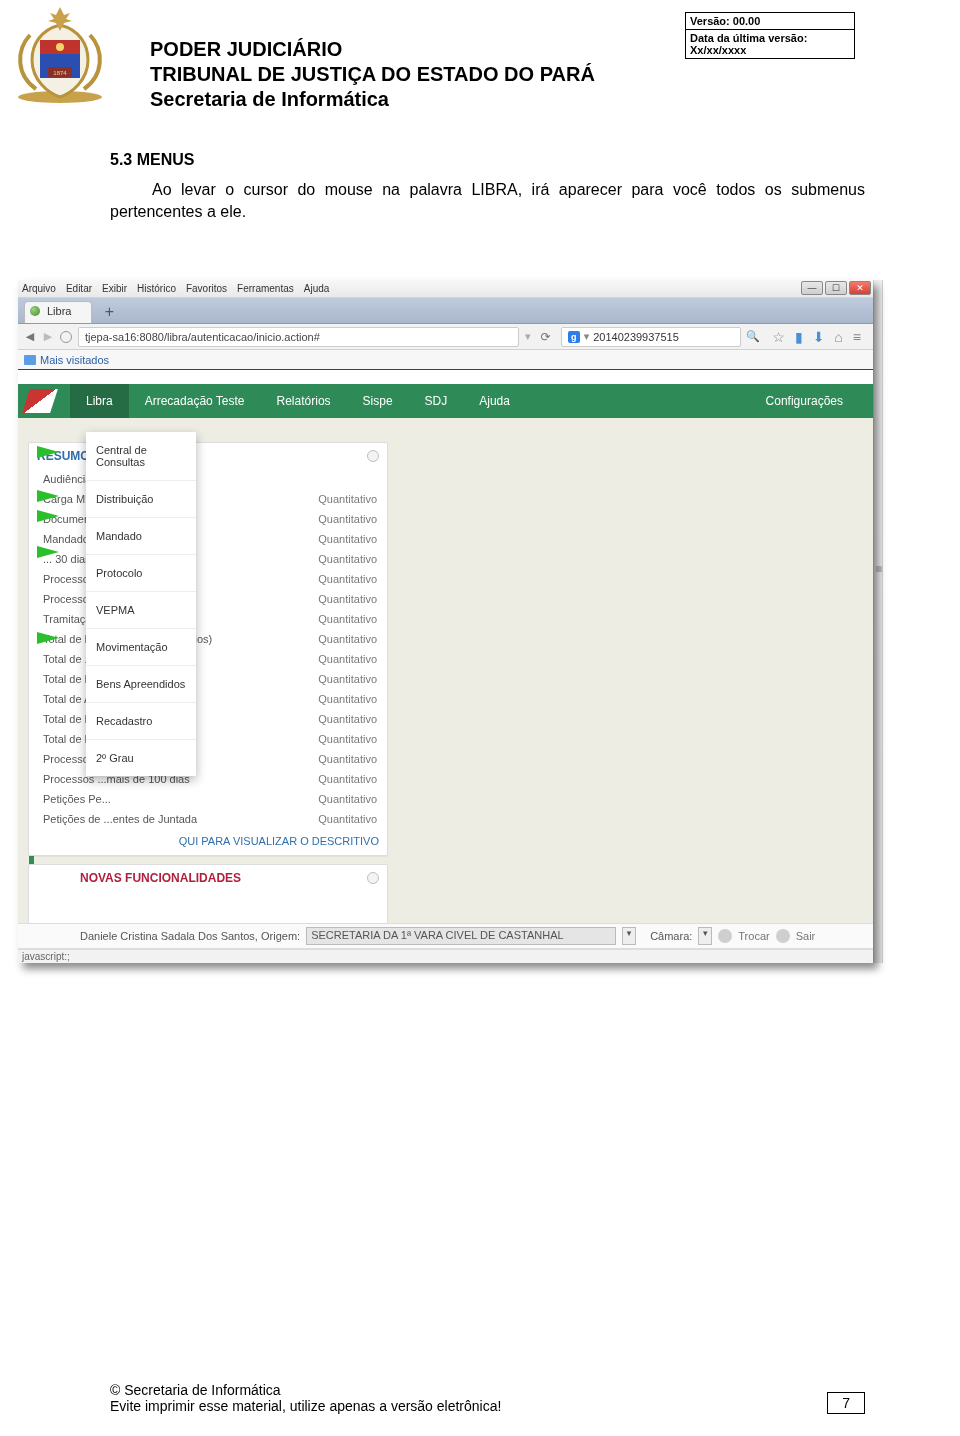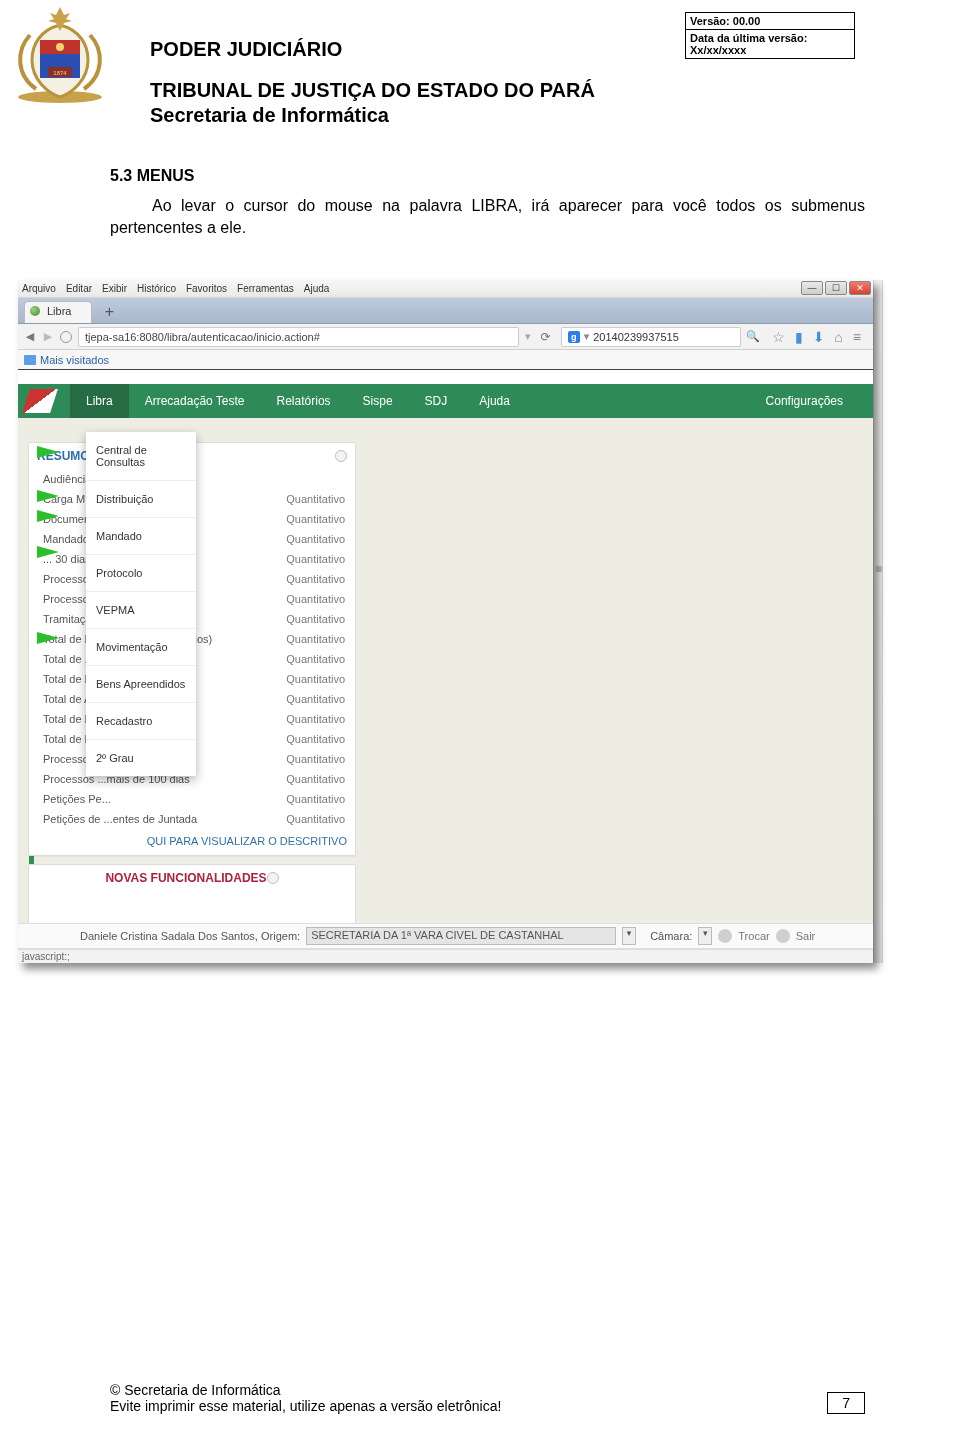--- a/index.html
+++ b/index.html
@@ -17,21 +17,21 @@
     padding: 10px 105px 0 150px;
   }
   .crest {
     position: absolute;
     left: 10px; top: 5px;
     width: 100px; height: 100px;
   }
   .crest svg { width: 100%; height: 100%; }
   .org-lines { padding-top: 28px; }
   .org-lines .l1 { font-size: 20px; font-weight: bold; }
-  .org-lines .l2 { font-size: 20px; font-weight: bold; margin-top: 18px; }
+  .org-lines .l2 { font-size: 20px; font-weight: bold; margin-top: 2px; }
   .org-lines .l3 { font-size: 20px; font-weight: bold; margin-top: 2px; }
   .version-box {
     position: absolute;
     right: 105px; top: 12px;
     width: 170px;
     border: 1px solid #000;
     font-size: 11px;
   }
   .version-box .row1 { border-bottom: 1px solid #000; padding: 2px 4px; font-weight: bold; }
   .version-box .row2 { padding: 2px 4px; }
@@ -167,21 +167,21 @@
     background:linear-gradient(135deg,#c33 50%,#fff 50%);
     transform:skewX(-18deg);
     margin-right:16px;
   }
   .topnav .mi{padding:0 16px;height:100%;display:flex;align-items:center;}
   .topnav .mi.active{background:#256b43;}
   .topnav .cfg{position:absolute;right:14px;}
 
   .page-body{
     position:absolute; left:10px; top:58px;
-    width:328px;
+    width:360px;
   }
   .card{
     background:#fff; border:1px solid #ddd; border-radius:2px;
     box-shadow:0 1px 1px rgba(0,0,0,.05);
   }
   .card-head{
     display:flex;justify-content:space-between;align-items:center;
     padding:6px 8px;
     color:#2f6fab; font-weight:bold; font-size:12px;
   }
@@ -192,22 +192,22 @@
     font-size:11px; color:#5e5e5e;
   }
   .resumo-row .lbl{color:#555;}
   .resumo-row .qt{color:#7a7a7a;}
   .descritivo{
     padding:6px 6px 8px 2px;
     font-size:11px; color:#2f6fab;
   }
   .novas-card{margin-top:8px;}
   .novas-head{
-    display:flex;justify-content:center;align-items:center;
-    padding:6px 8px; color:#b0203e; font-weight:bold; font-size:12px;
+    display:flex;justify-content:space-between;align-items:center;
+    padding:6px 8px; color:#b0203e; font-weight:bold; font-size:12px;margin-left:43px;
   }
   .novas-body{height:54px;}
 
   
   .dropdown{
     position:absolute; left:68px; top:48px;
     width:110px;
     background:#fff;
     box-shadow:0 4px 10px rgba(0,0,0,.3);
     font-size:11px; color:#333;

